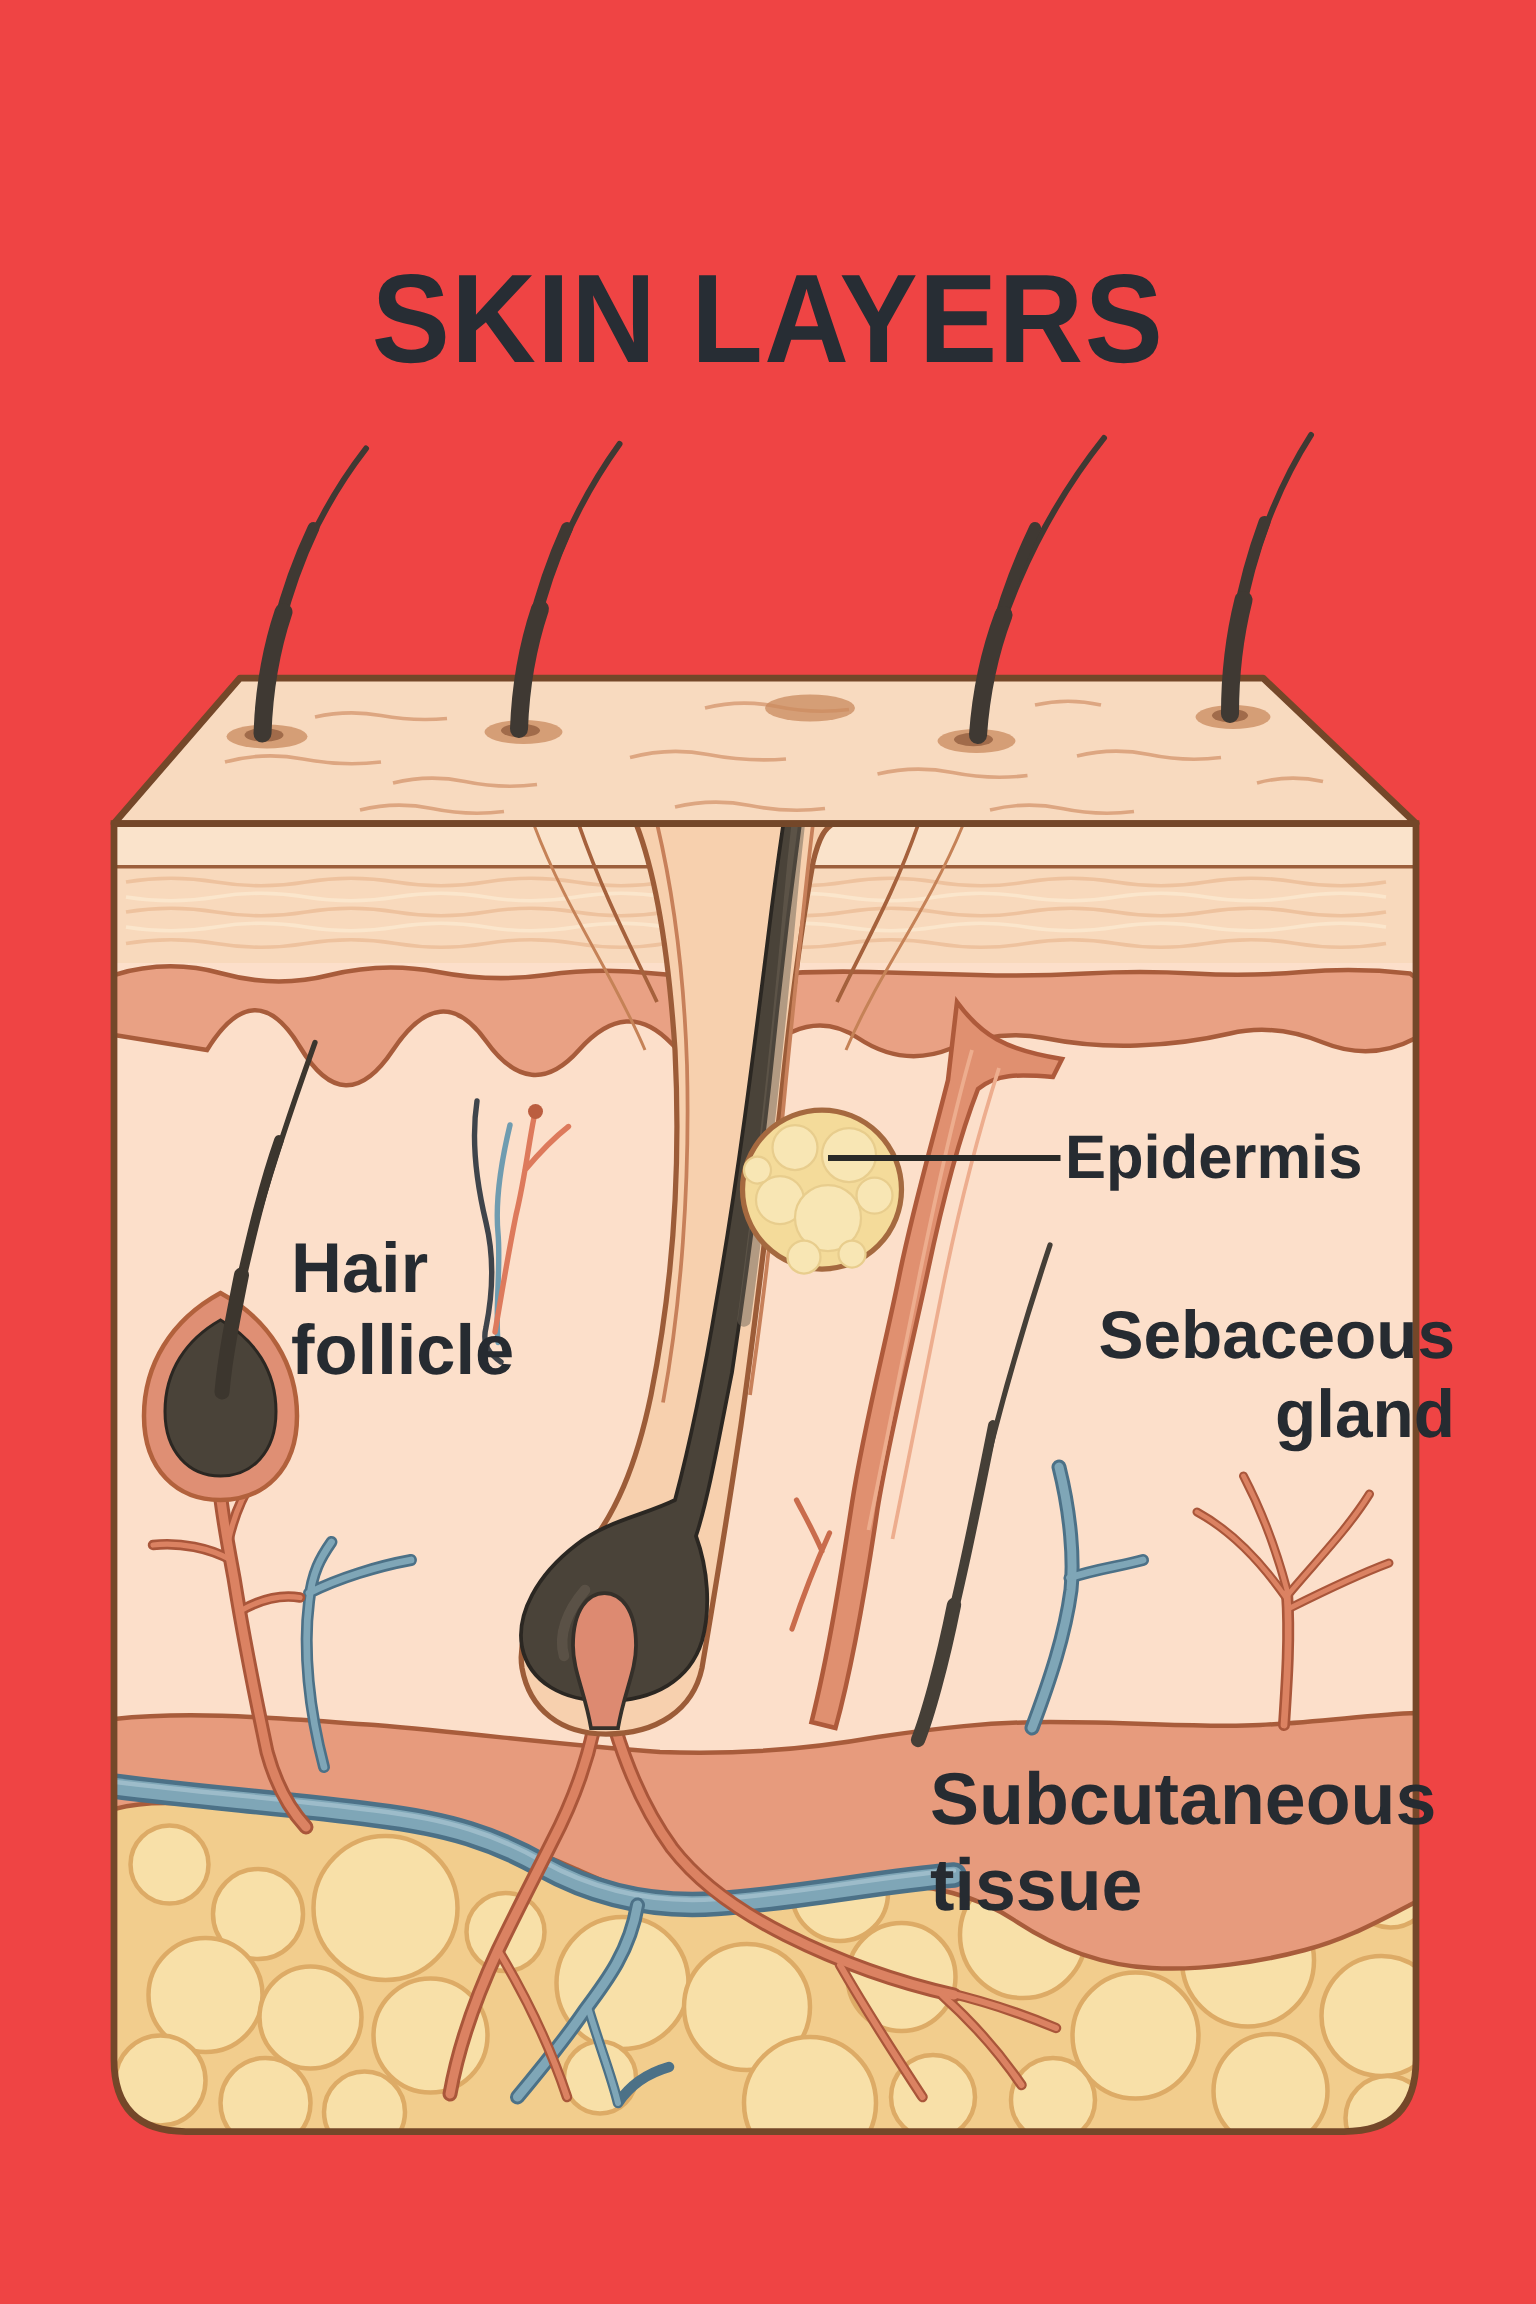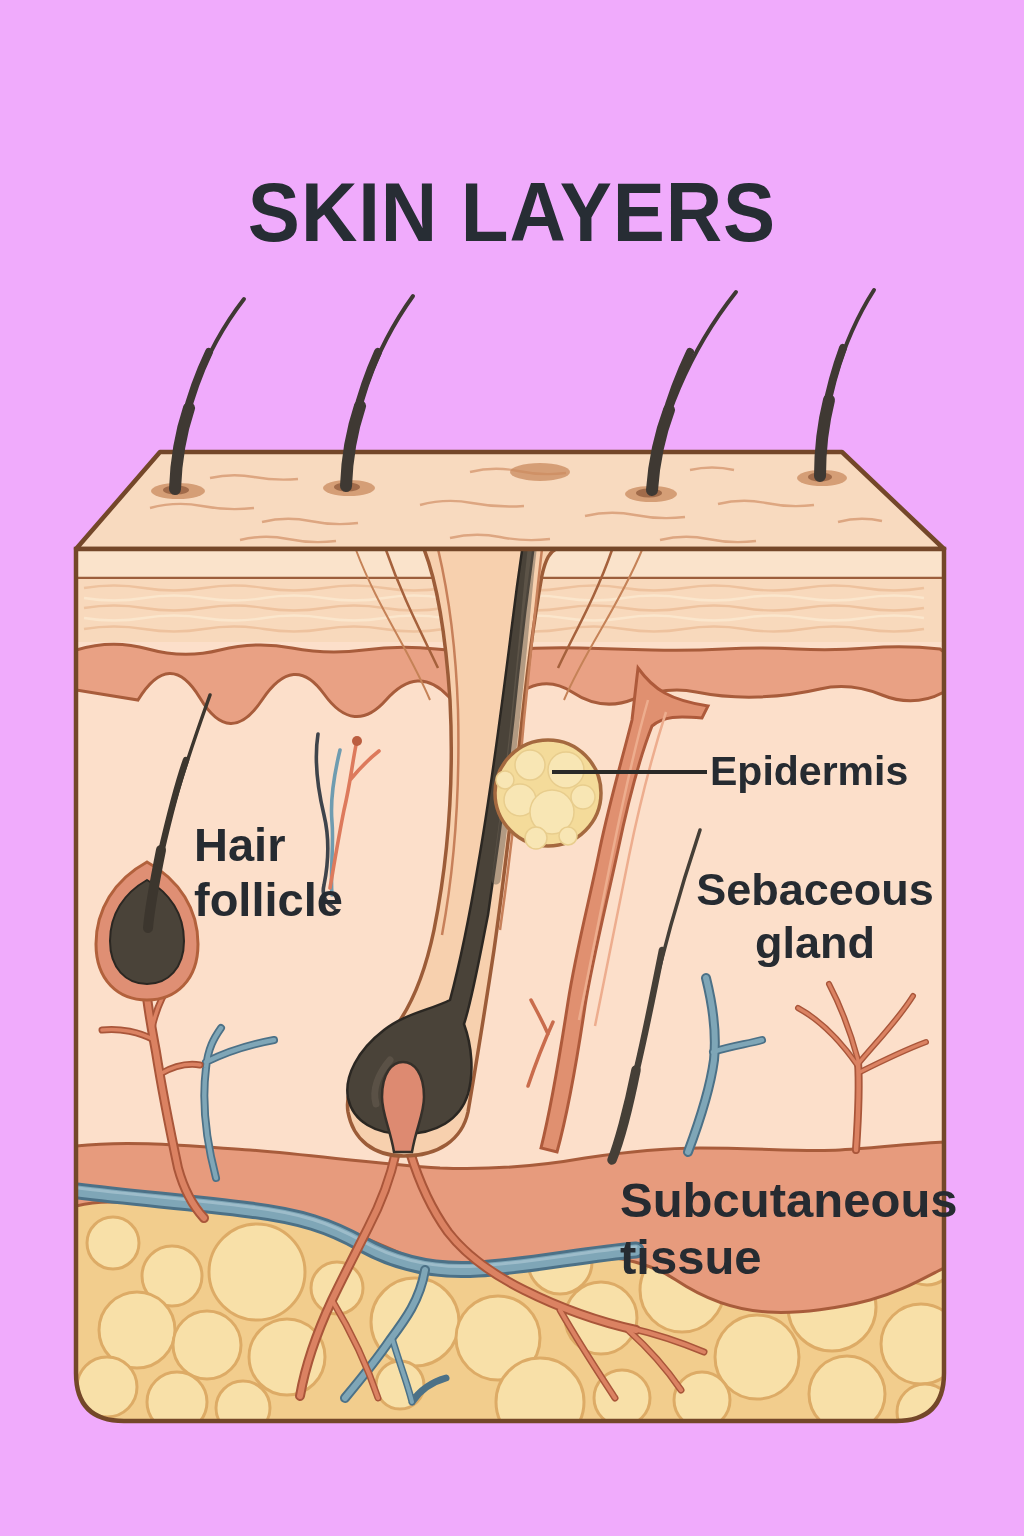--- a/index.html
+++ b/index.html
@@ -1,21 +1,21 @@
 <!DOCTYPE html>
 <html><head>
 <meta charset="utf-8">
 <style>
   html,body{margin:0;padding:0;}
   body{background:#e8e2d5;}
   .poster{
     position:relative;
     width:1024px;height:1536px;
     margin:0 auto;
-    background:#f0abfc;
+    background:#ef4444;
     overflow:hidden;
     font-family:"Liberation Sans",sans-serif;
   }
   .art{position:absolute;inset:0;}
   .title{
     position:absolute;
     left:0;top:108px;width:1024px;
     text-align:center;
     font-size:84px;
     font-weight:bold;
@@ -26,21 +26,21 @@
   }
   .label{
     position:absolute;
     color:#262b31;
     font-weight:600;
     line-height:1.17;
     white-space:pre-line;
   }
   .label-epidermis{left:710px;top:748px;font-size:41px;}
   .label-hair-follicle{left:194px;top:818px;font-size:47px;}
-  .label-sebaceous{left:660px;top:864px;width:310px;text-align:center;font-size:45px;}
+  .label-sebaceous{left:660px;top:864px;width:310px;text-align:right;font-size:45px;}
   .label-subcutaneous{left:620px;top:1172px;width:300px;font-size:49px;}
 </style>
 </head>
 <body>
 
 <div class="poster">
 
   <svg class="art" viewBox="0 0 1024 1536">
     <defs>
       <clipPath id="frontClip">

